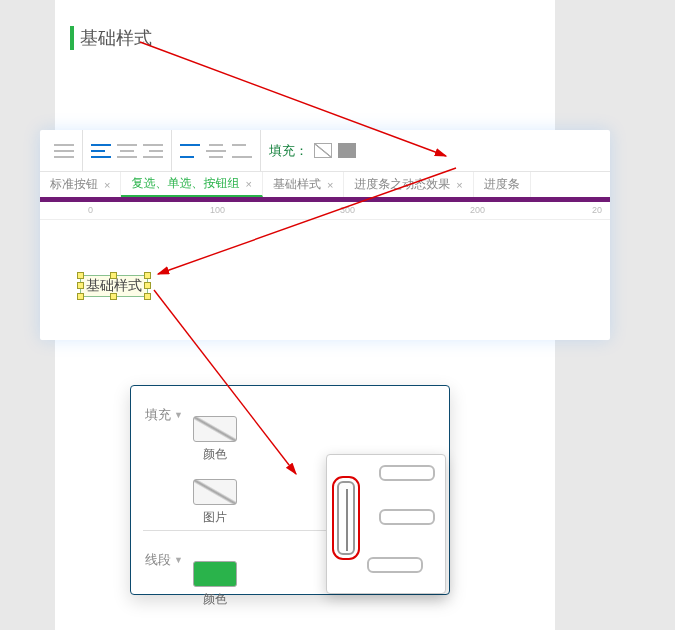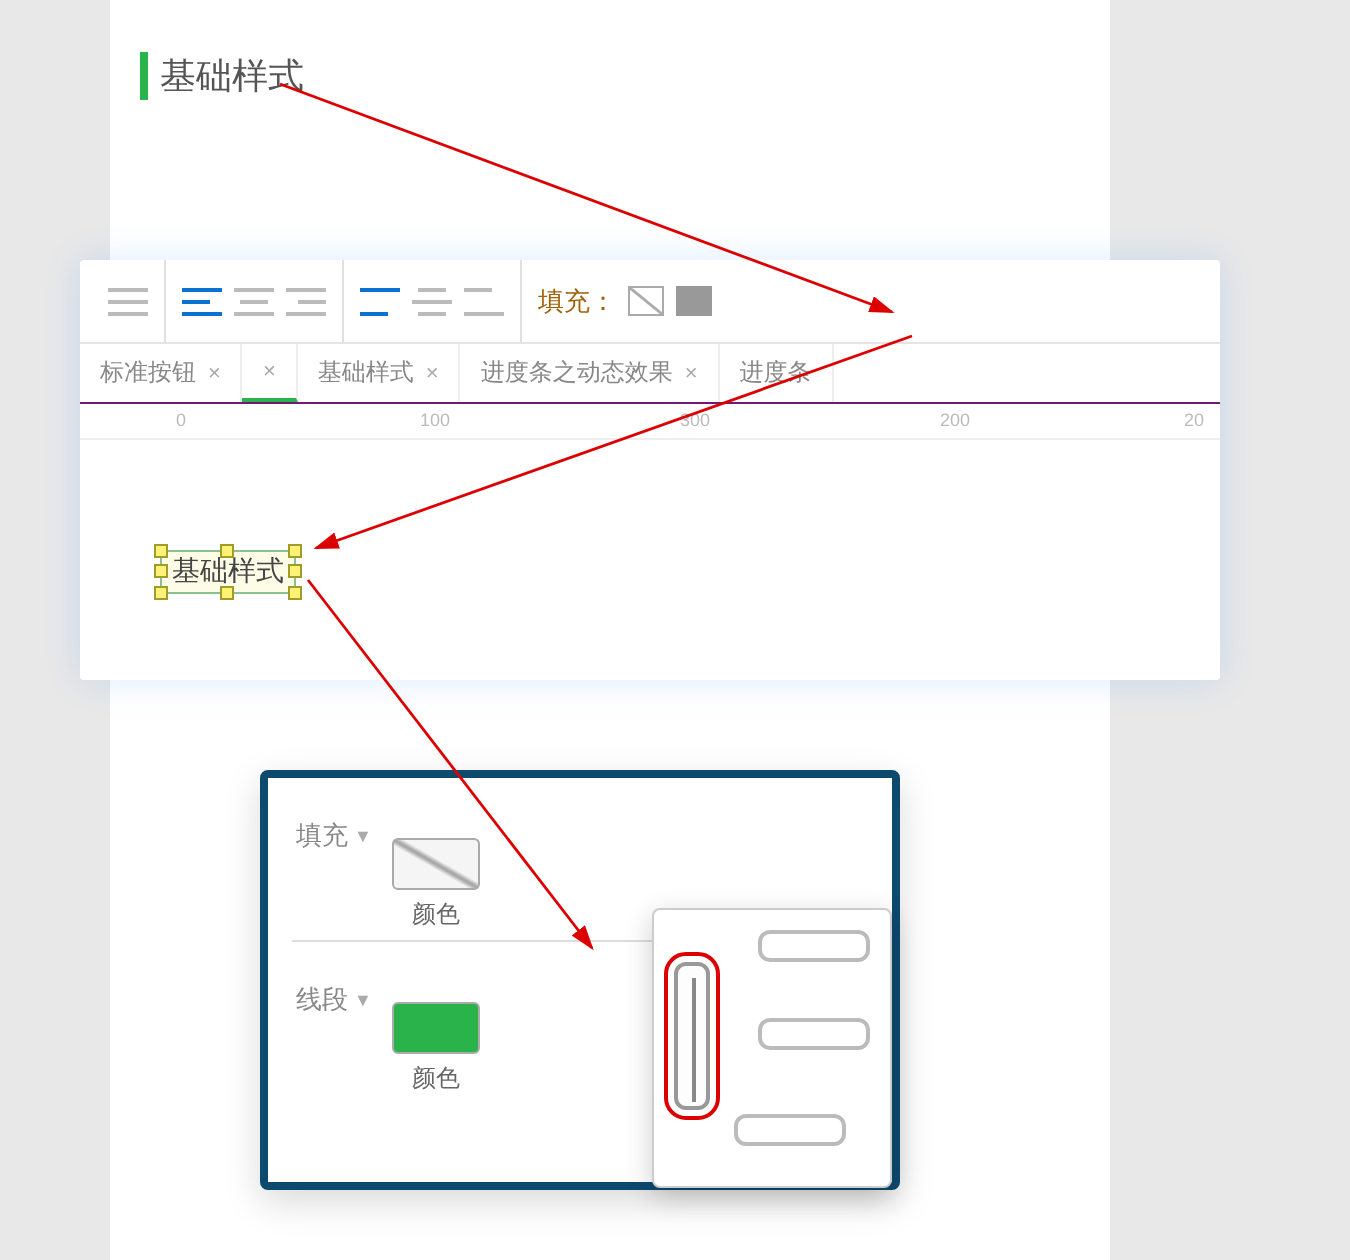--- a/index.html
+++ b/index.html
@@ -63,36 +63,36 @@
       display: flex;
       flex-direction: column;
       justify-content: space-between;
       cursor: pointer;
     }
     .align-icon span { height: 2px; background: #bbb; }
     .align-icon.blue span { background: #0b72d0; }
     .align-icon .short { width: 70%; }
     .align-icon.center .short { align-self: center; }
     .align-icon.right .short { align-self: flex-end; }
-    .fill-label, .line-label { color: #a16207; font-size: 13px; }
+    .fill-label, .line-label { color: #15803d; font-size: 13px; }
     .swatch { width: 18px; height: 15px; border: 1px solid #aaa; cursor: pointer; }
     .swatch.slash { background: linear-gradient(to top right, transparent 45%, #aaa 48%, #aaa 52%, transparent 55%); }
     .swatch.grey { background: #999; border: none; }
     .swatch.green-sw { background: #2ab34b; border: 1px solid #999; }
     .line-input {
       width: 28px;
       border: none;
       border-bottom: 1px solid #999;
       text-align: center;
       font-size: 14px;
       background: transparent;
     }
     .tabs-row {
       height: 30px;
-      border-bottom: 1px solid #701a75;
+      border-bottom: 5px solid #701a75;
       display: flex;
       align-items: center;
       font-size: 12px;
       color: #888;
     }
     .tab {
       padding: 0 10px;
       height: 100%;
       display: flex;
       align-items: center;
@@ -144,21 +144,21 @@
     .h-bl { left: -4px; bottom: -4px; }
     .h-bm { left: 50%; bottom: -4px; margin-left: -4px; }
     .h-br { right: -4px; bottom: -4px; }
     .prop-panel {
       position: absolute;
       left: 130px;
       top: 385px;
       width: 320px;
       height: 210px;
       background: #fff;
-      border: 4px solid #0c4a6e;
+      border: 1px solid #0c4a6e;
       box-shadow: 0 6px 18px rgba(0,0,0,0.15);
       border-radius: 4px;
     }
     .prop-row {
       display: flex;
       align-items: flex-start;
       padding: 14px 14px 4px 14px;
     }
     .prop-label {
       width: 48px;
@@ -277,20 +277,21 @@
       <div class="swatch slash"></div>
       <div class="swatch grey"></div>
     </div>
   </div>
   <div class="tabs-row">
     <div class="tab">
         <span>标准按钮</span>
         <span class="close">×</span>
       </div>
     <div class="tab active">
+        <span>复选、单选、按钮组</span>
         <span class="close">×</span>
       </div>
     <div class="tab">
         <span>基础样式</span>
         <span class="close">×</span>
       </div>
     <div class="tab">
         <span>进度条之动态效果</span>
         <span class="close">×</span>
       </div>
@@ -325,20 +326,24 @@
     <div class="prop-label">
       <span>填充</span>
       <span class="caret">▼</span>
     </div>
     <div class="prop-items">
       <div style="width:56px"></div>
       <div class="prop-item">
         <div class="prop-sw slash"></div>
         <span>颜色</span>
       </div>
+      <div class="prop-item">
+        <div class="prop-sw slash"></div>
+        <span>图片</span>
+      </div>
     </div>
   </div>
   <div class="prop-divider"></div>
   <div class="prop-row">
     <div class="prop-label">
       <span>线段</span>
       <span class="caret">▼</span>
     </div>
     <div class="prop-items">
       <div style="width:56px"></div>

